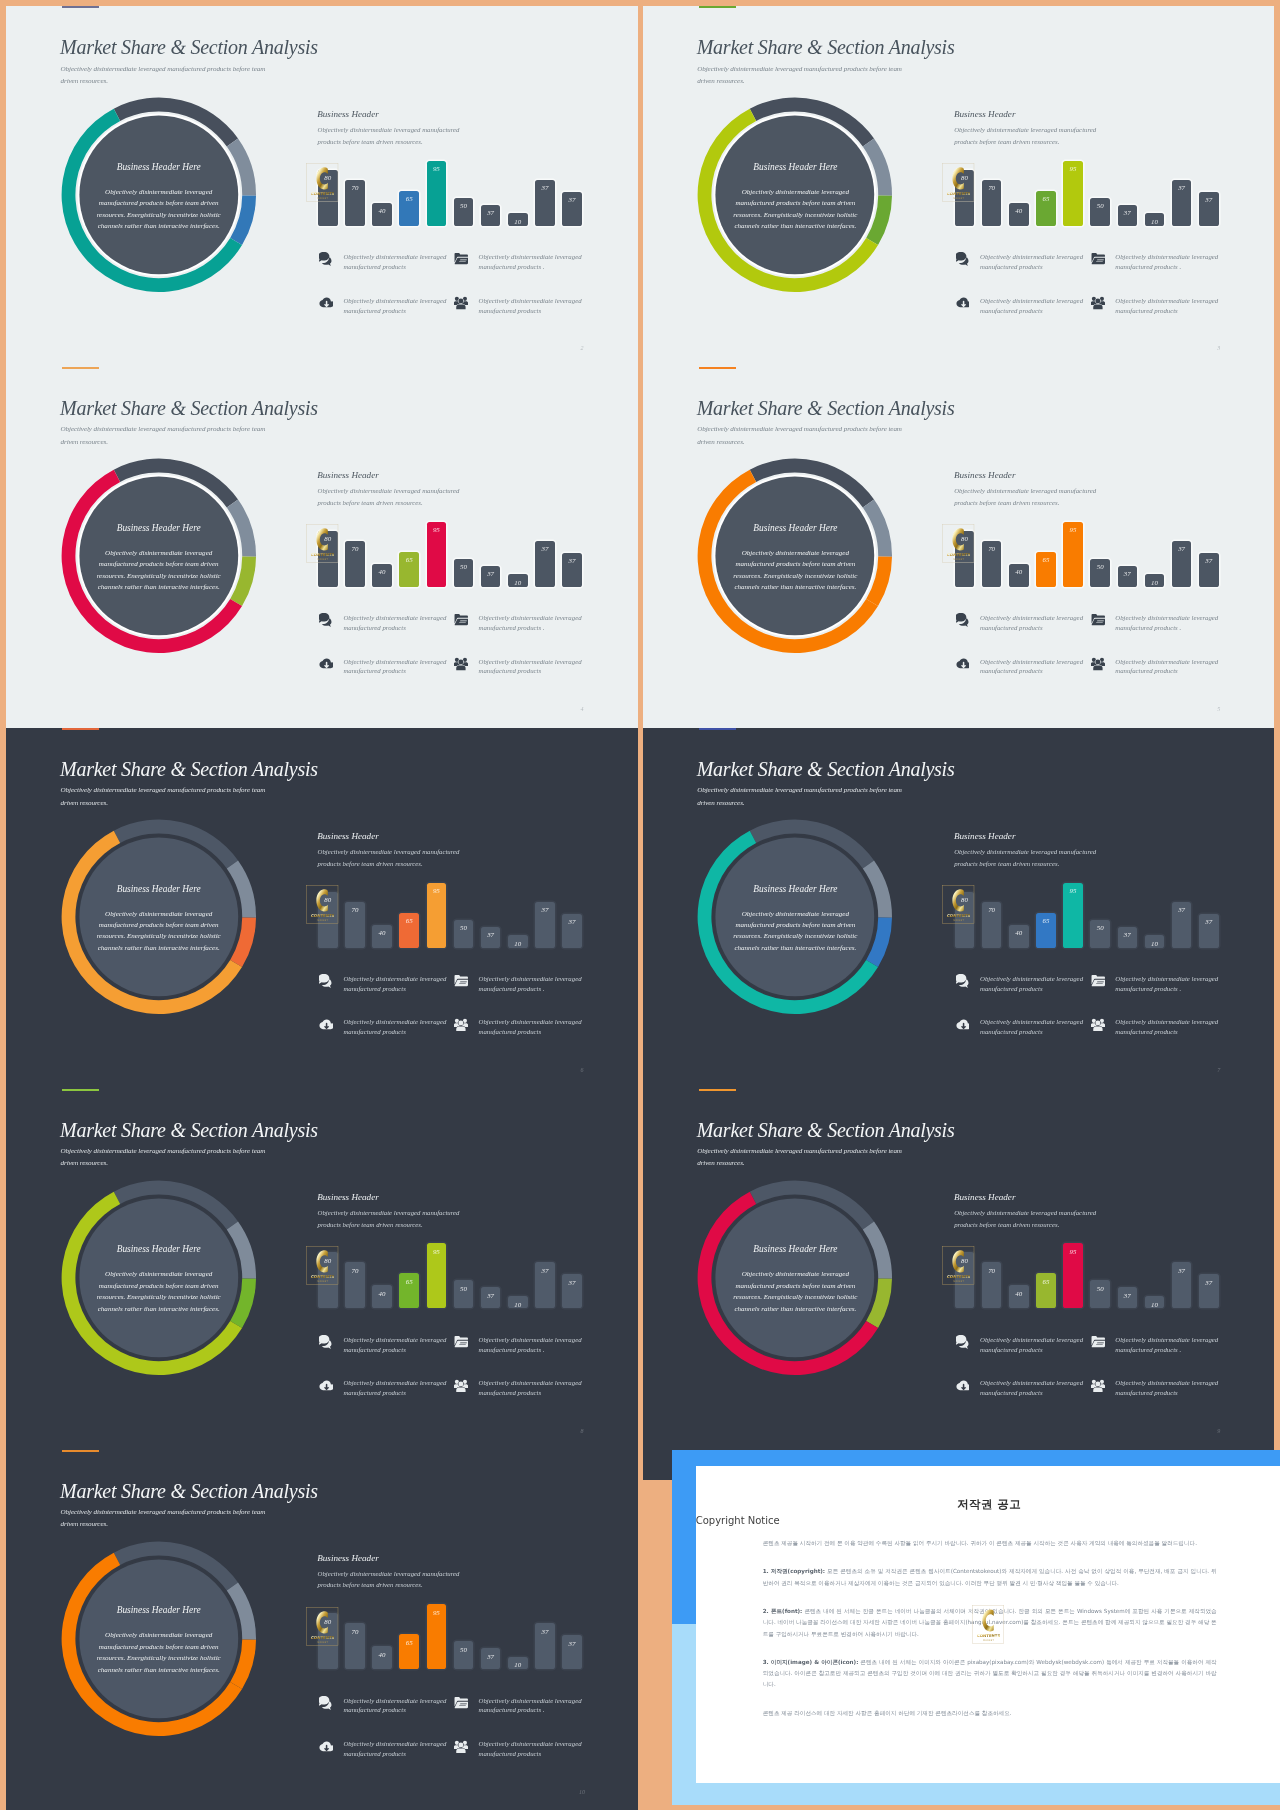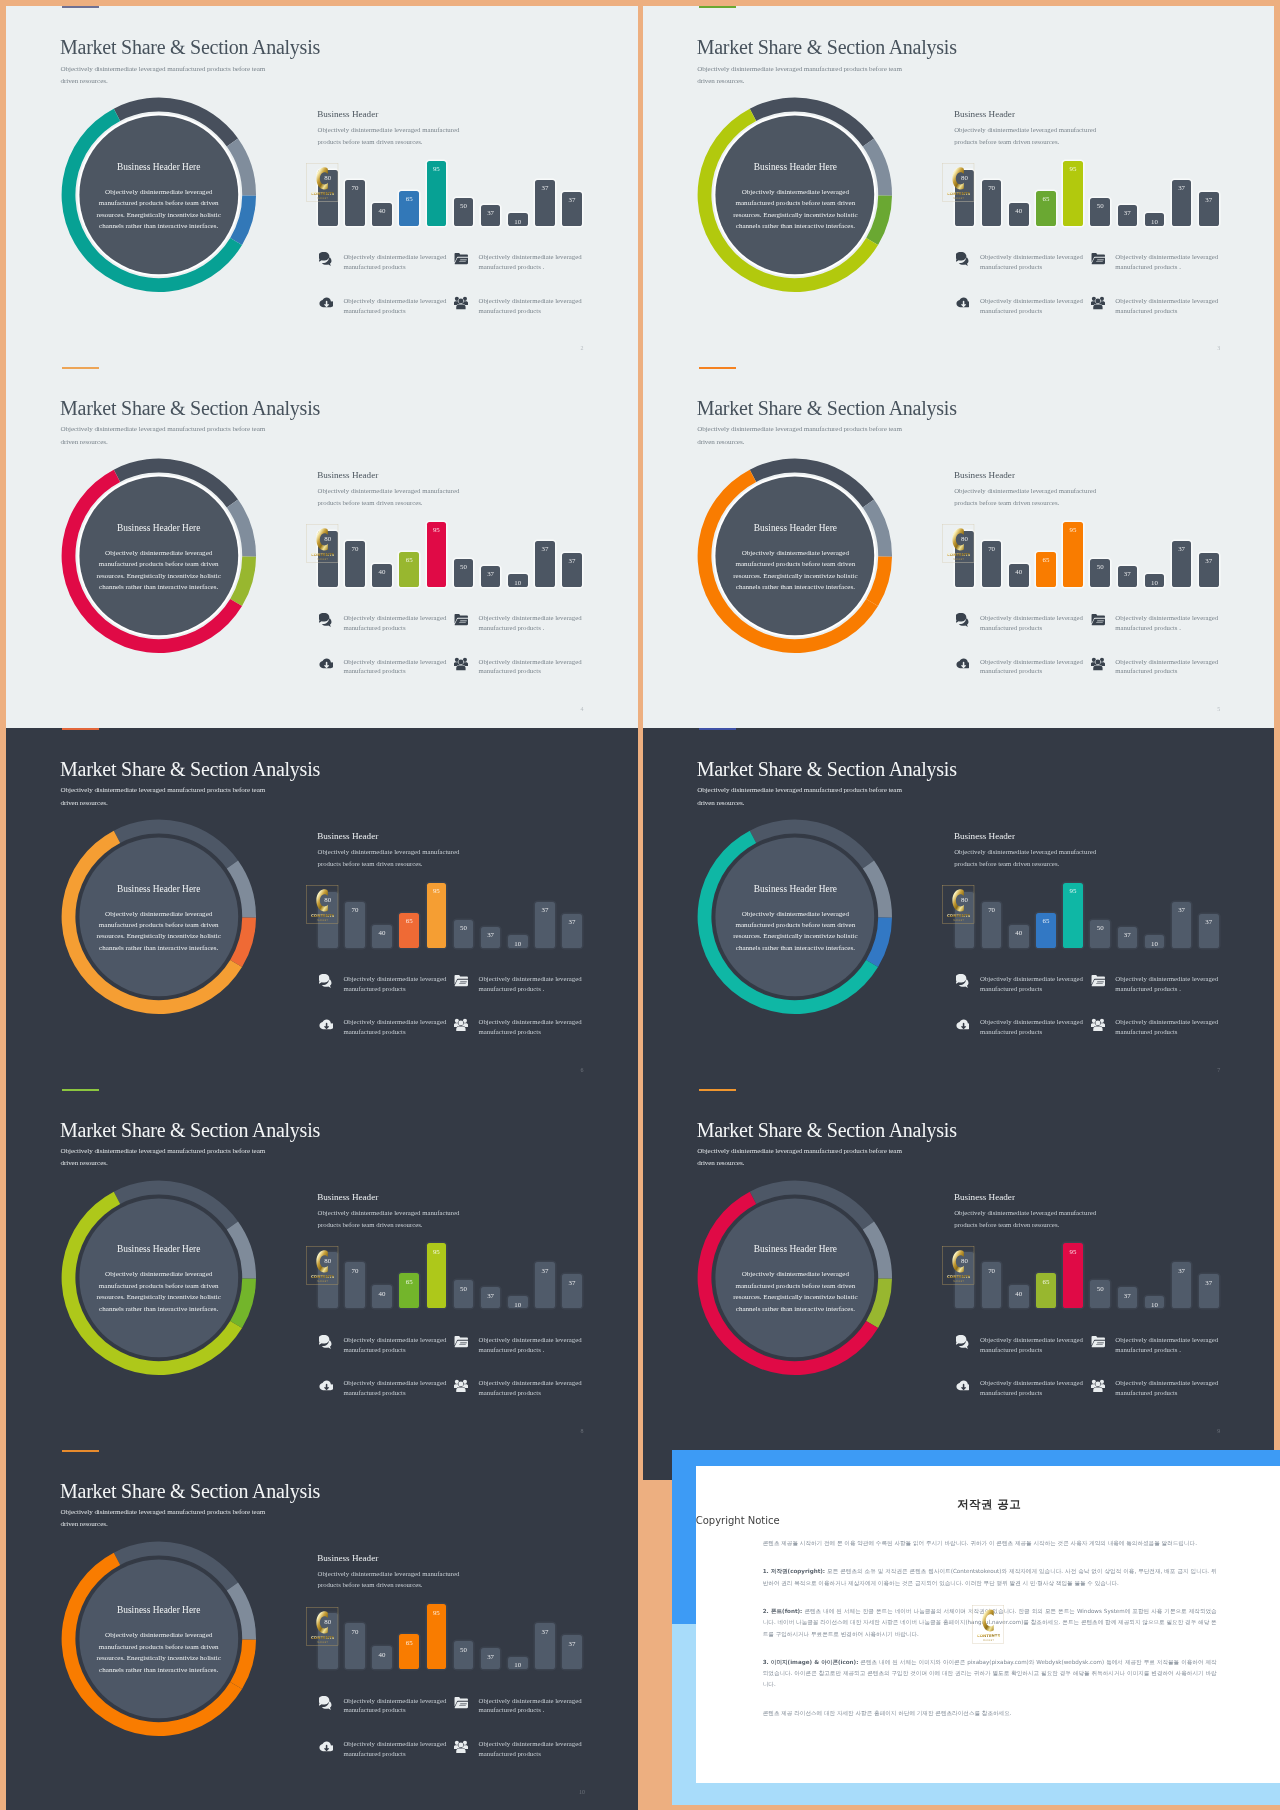--- a/index.html
+++ b/index.html
@@ -1,21 +1,21 @@
 <!DOCTYPE html>
 <html><head>
 <meta charset="utf-8">
 <title>Market Share &amp; Section Analysis</title>
 <style>
   html,body{margin:0;padding:0;}
   body{width:1280px;height:1810px;background:#edaf80;overflow:hidden;
        font-family:"Liberation Serif",serif;-webkit-font-smoothing:antialiased;}
   #grid{position:absolute;left:0;top:0;width:1280px;height:1810px;}
 
-  .slide{position:absolute;width:631.6px;height:391px;overflow:hidden;}
+  .slide{position:absolute;width:631.6px;height:391px;overflow:hidden;font-style:italic;}
   .slide.light{background:#ecf0f1;color:#4a545e;}
   .slide.dark{background:#343a45;color:#cfd4d8;}
 
   .tab{position:absolute;left:56px;top:0;width:37.4px;height:2.2px;}
 
   .s-title{position:absolute;left:54px;top:32.4px;font-size:20px;letter-spacing:-.25px;
            font-weight:400;line-height:18px;white-space:nowrap;}
   .slide.light .s-title{color:#47525c;}
   .slide.dark  .s-title{color:#f4f6f7;}
   .s-sub{position:absolute;left:54.5px;top:56.5px;width:215px;font-size:7.1px;line-height:12.3px;letter-spacing:-.08px;}

